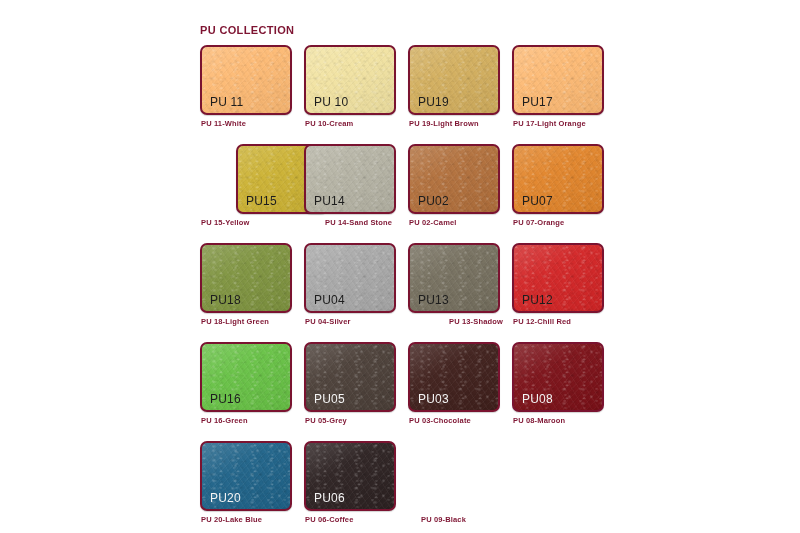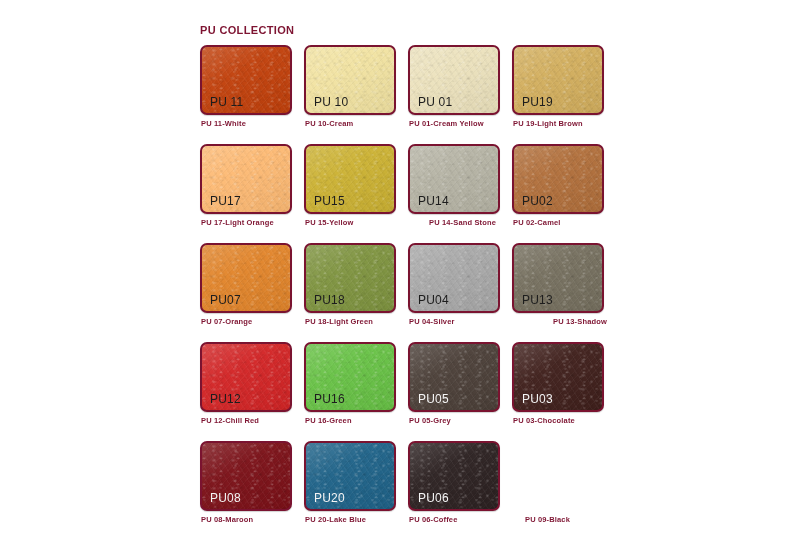--- a/index.html
+++ b/index.html
@@ -124,61 +124,53 @@
 </style>
 </head>
 <body>
 
 <div id="sheet">
 
   <div id="collection-title">PU COLLECTION</div>
 
   <div id="swatch-grid">
       <div class="swatch-cell">
-        <div class="swatch-chip" style="background: #c2410c; border-color: rgb(122, 19, 48);">
+        <div class="swatch-chip" style="background: #fdba74; border-color: rgb(122, 19, 48);">
           <div class="grain"></div>
           <div class="sheen"></div>
           <div class="chip-label dark">PU 11</div>
         </div>
         <div class="swatch-caption" style="color: rgb(126, 20, 50);">PU 11-White</div>
       </div>
       <div class="swatch-cell">
         <div class="swatch-chip" style="background: rgb(242, 227, 162); border-color: rgb(122, 19, 48);">
           <div class="grain"></div>
           <div class="sheen"></div>
           <div class="chip-label dark">PU 10</div>
         </div>
         <div class="swatch-caption" style="color: rgb(126, 20, 50);">PU 10-Cream</div>
       </div>
       <div class="swatch-cell">
-        <div class="swatch-chip" style="background: rgb(236, 226, 189); border-color: rgb(122, 19, 48);">
-          <div class="grain"></div>
-          <div class="sheen"></div>
-          <div class="chip-label dark">PU 01</div>
-        </div>
-        <div class="swatch-caption" style="color: rgb(126, 20, 50);">PU 01-Cream Yellow</div>
-      </div>
-      <div class="swatch-cell">
         <div class="swatch-chip" style="background: rgb(211, 175, 94); border-color: rgb(122, 19, 48);">
           <div class="grain"></div>
           <div class="sheen"></div>
           <div class="chip-label dark">PU19</div>
         </div>
         <div class="swatch-caption" style="color: rgb(126, 20, 50);">PU 19-Light Brown</div>
       </div>
       <div class="swatch-cell">
         <div class="swatch-chip" style="background: #fdba74; border-color: rgb(122, 19, 48);">
           <div class="grain"></div>
           <div class="sheen"></div>
           <div class="chip-label dark">PU17</div>
         </div>
         <div class="swatch-caption" style="color: rgb(126, 20, 50); text-align: center;">PU 17-Light Orange</div>
       </div>
       <div class="swatch-cell">
-        <div class="swatch-chip" style="background: rgb(204, 178, 51); border-color: rgb(122, 19, 48);">
+        <div class="swatch-chip" style="background: rgb(204, 178, 51); border-color: rgb(122, 19, 48); margin-left: 36px;">
           <div class="grain"></div>
           <div class="sheen"></div>
           <div class="chip-label dark">PU15</div>
         </div>
         <div class="swatch-caption" style="color: rgb(126, 20, 50);">PU 15-Yellow</div>
       </div>
       <div class="swatch-cell">
         <div class="swatch-chip" style="background: rgb(182, 180, 165); border-color: rgb(122, 19, 48);">
           <div class="grain"></div>
           <div class="sheen"></div>

